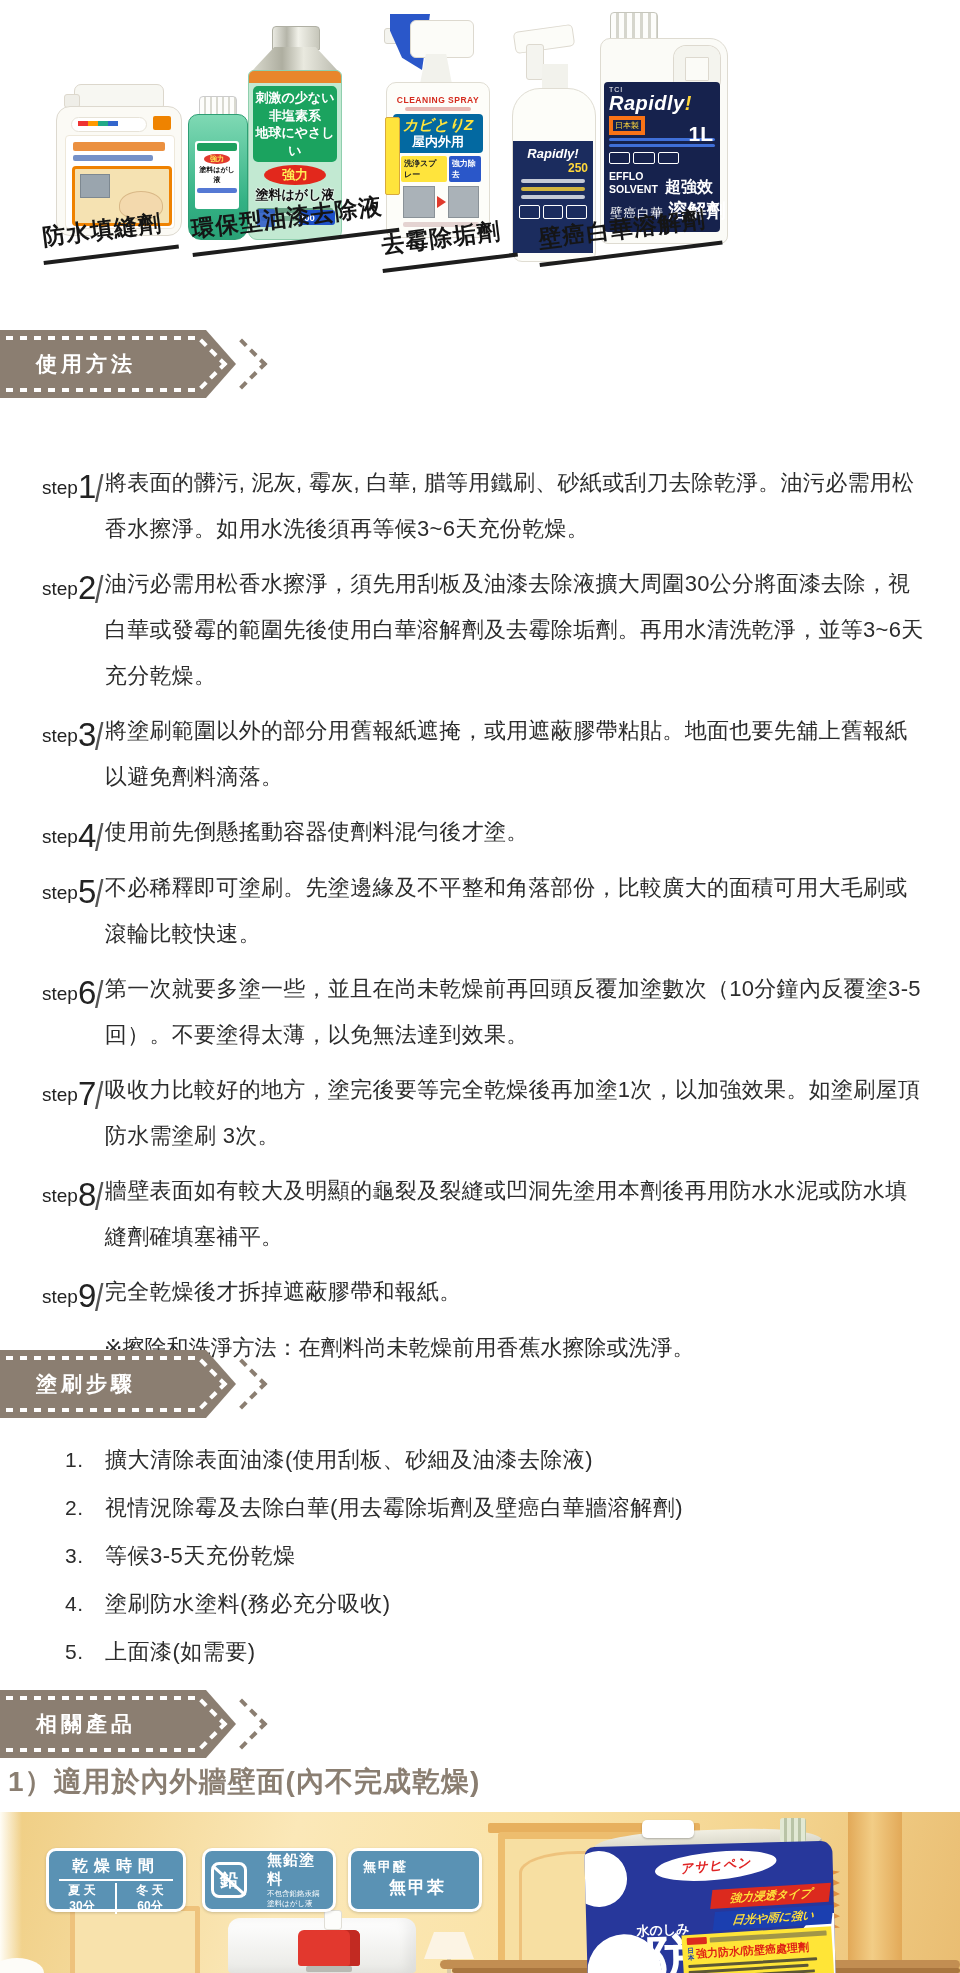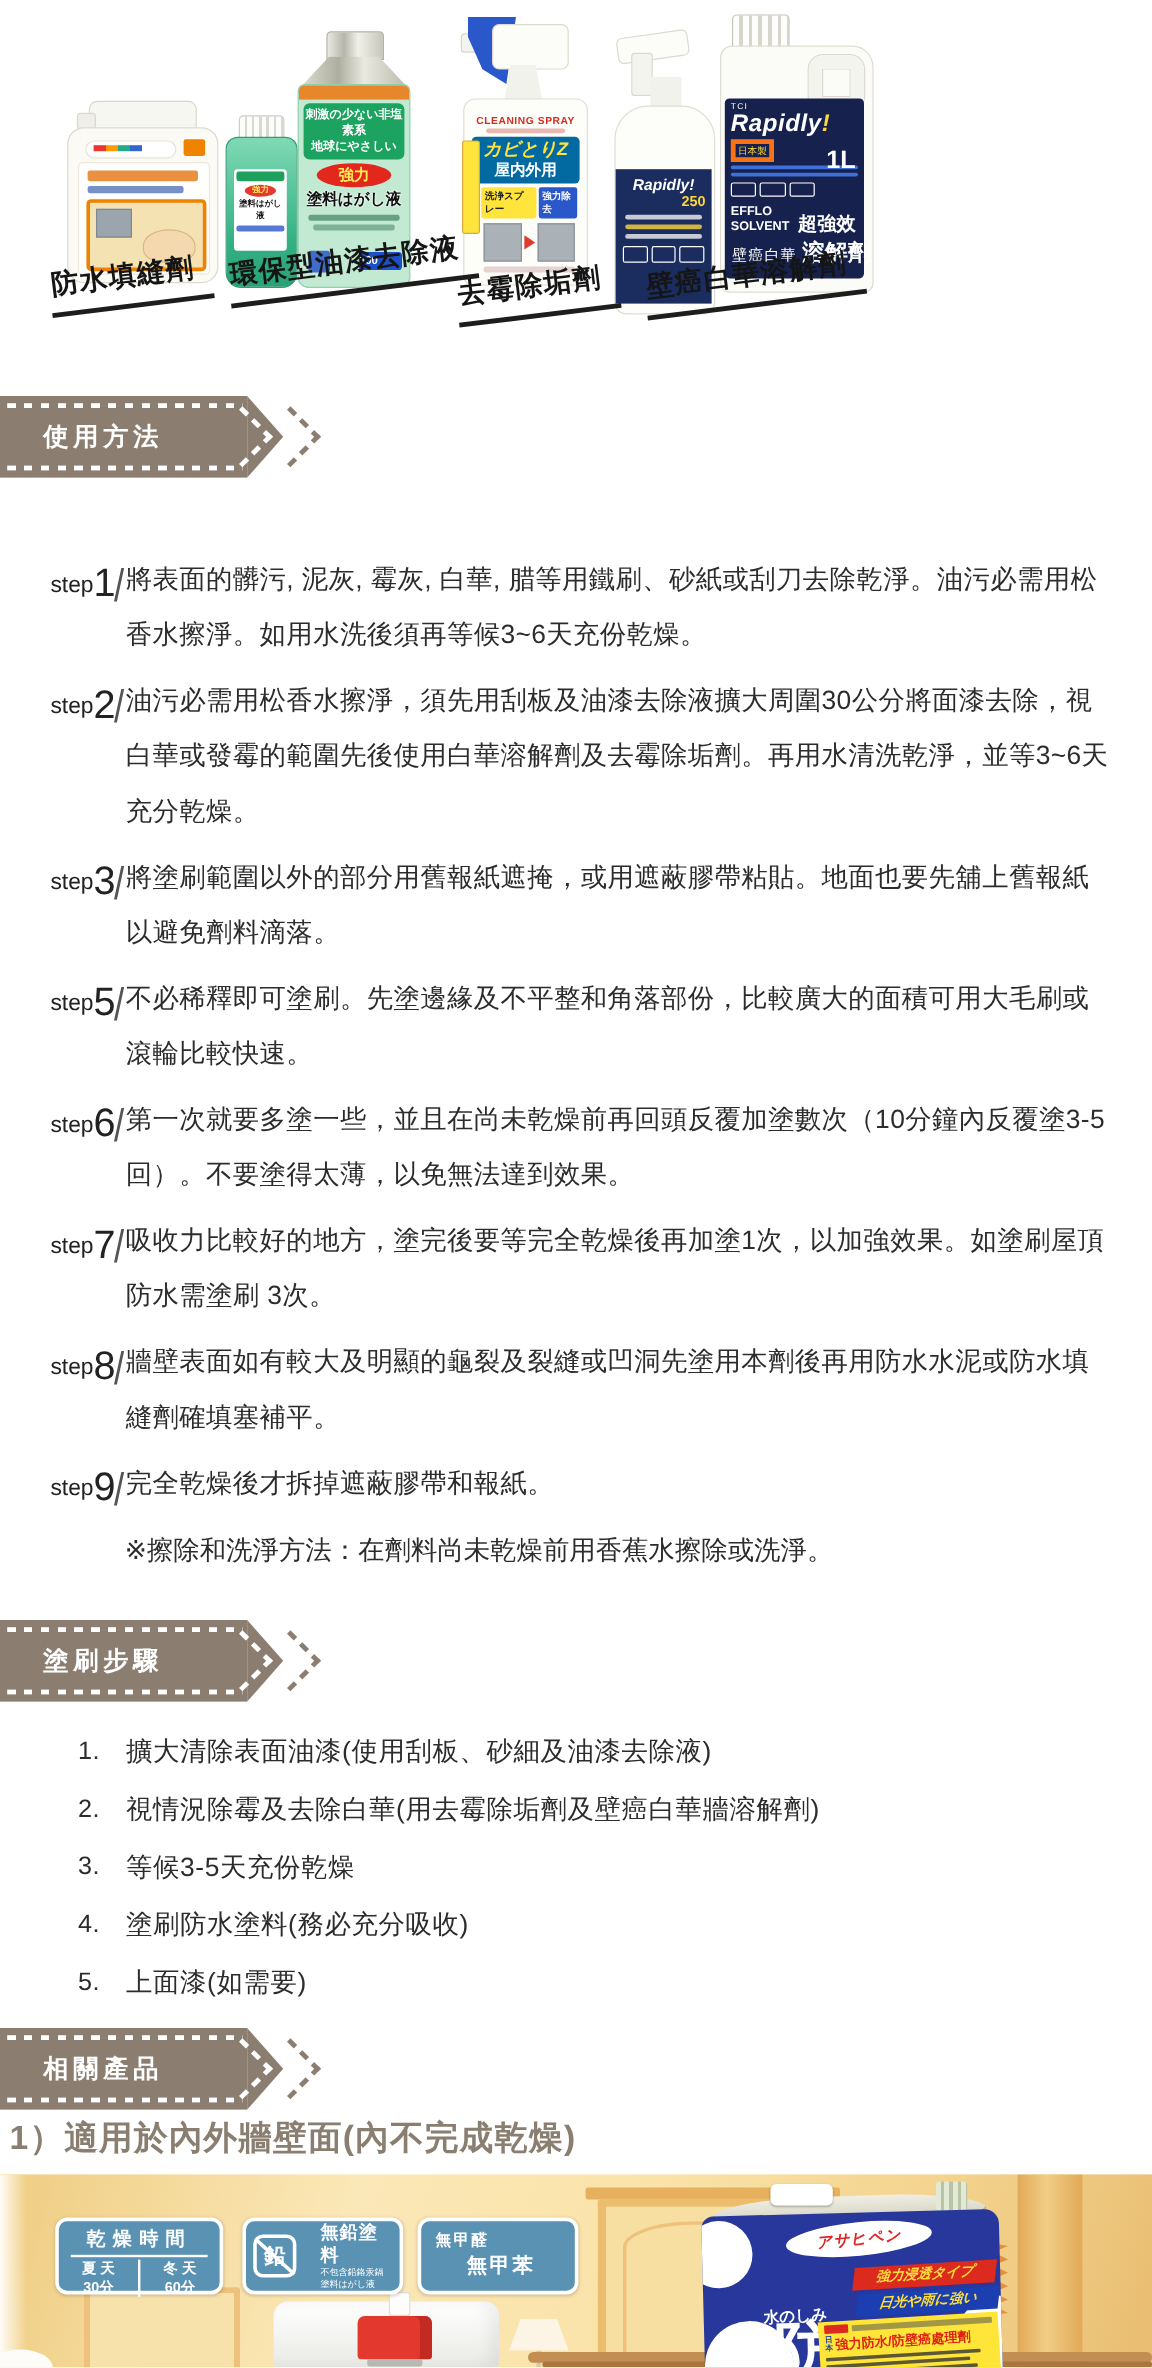--- a/index.html
+++ b/index.html
@@ -34,21 +34,21 @@
   .p2b .ml{position:absolute;left:6px;top:26px;width:44px;height:68px;background:#fff;border-radius:3px;padding:2px 2px;box-sizing:border-box;}
   .p2b .mlg{height:8px;background:#1ea05f;border-radius:2px;}
   .p2b .mlr{width:26px;height:10px;background:#e23a2e;border-radius:50%;margin:3px auto 1px;color:#ffec55;font-size:7px;font-weight:bold;text-align:center;line-height:10px;}
   .p2b .mlt{font-size:7px;font-weight:bold;color:#111;text-align:center;}
   .p2b .mlb{height:5px;background:#2a57c9;opacity:.8;margin-top:3px;border-radius:2px;}
   .p2c{position:absolute;left:248px;top:26px;width:94px;height:214px;}
   .p2c .cap{position:absolute;left:24px;top:0;width:46px;height:22px;border-radius:4px 4px 0 0;background:linear-gradient(90deg,#e9e9e1,#b5b5a9 30%,#f1f1e9 55%,#c6c6ba);border:1px solid #b0b0a4;}
   .p2c .shoulder{position:absolute;left:4px;top:21px;width:86px;height:24px;background:linear-gradient(90deg,#d9d9cd,#aeaea0 35%,#e9e9df 60%,#bcbcb0);clip-path:polygon(26% 0,74% 0,100% 100%,0 100%);}
   .p2c .cbody{position:absolute;left:0;top:44px;width:94px;height:170px;background:#c2e9d2;border:1px solid #8fcfae;border-radius:6px 6px 9px 9px;overflow:hidden;box-sizing:border-box;}
   .p2c .oband{height:12px;background:#e8862b;}
-  .p2c .gpanel{margin:3px 4px 0;background:#1ba35f;border-radius:5px;padding:3px 1px;color:#fff;font-size:10px;font-weight:bold;text-align:center;line-height:1.35;}
+  .p2c .gpanel{margin:3px 4px 0;background:#1ba35f;border-radius:5px;padding:3px 1px;color:#fff;font-size:13px;font-weight:bold;text-align:center;line-height:1.35;}
   .p2c .rbadge{width:62px;height:20px;margin:3px auto 1px;background:#e2281c;border-radius:50%;color:#ffee55;font-size:13px;font-weight:900;text-align:center;line-height:20px;}
   .p2c .ctitle{font-size:13px;font-weight:900;color:#101010;text-align:center;text-shadow:0 0 2px #fff,0 0 2px #fff;}
   .p2c .cb1{margin:4px 8px 0;height:5px;background:#2a6f4e;opacity:.6;border-radius:2px;}
   .p2c .cb2{margin:3px 12px 0;height:5px;background:#2a6f4e;opacity:.45;border-radius:2px;}
   .p2c .sizebadge{position:absolute;right:6px;bottom:14px;width:36px;height:15px;background:#1d50c8;border-radius:3px;color:#fff;font-size:9.5px;font-weight:bold;text-align:left;line-height:15px;}
   .p2c .sq{position:absolute;left:8px;bottom:12px;width:18px;height:18px;background:#2a57c9;border-radius:2px;opacity:.85;}
 
   
   .p3{position:absolute;left:384px;top:6px;width:108px;height:230px;}
   .p3 .nozzle{position:absolute;left:0;top:22px;width:30px;height:14px;background:#f4f4ef;border:1px solid #d8d5cb;border-radius:3px;}
@@ -347,20 +347,24 @@
     </div>
     <div class="step">
       <span class="step-label"><span class="sw">step</span><span class="sn">2</span><span class="ss">/</span></span>
       <p class="step-text">油污必需用松香水擦淨，須先用刮板及油漆去除液擴大周圍30公分將面漆去除，視白華或發霉的範圍先後使用白華溶解劑及去霉除垢劑。再用水清洗乾淨，並等3~6天充分乾燥。</p>
     </div>
     <div class="step">
       <span class="step-label"><span class="sw">step</span><span class="sn">3</span><span class="ss">/</span></span>
       <p class="step-text">將塗刷範圍以外的部分用舊報紙遮掩，或用遮蔽膠帶粘貼。地面也要先舖上舊報紙以避免劑料滴落。</p>
     </div>
     <div class="step">
+      <span class="step-label"><span class="sw">step</span><span class="sn">4</span><span class="ss">/</span></span>
+      <p class="step-text">使用前先倒懸搖動容器使劑料混勻後才塗。</p>
+    </div>
+    <div class="step">
       <span class="step-label"><span class="sw">step</span><span class="sn">5</span><span class="ss">/</span></span>
       <p class="step-text">不必稀釋即可塗刷。先塗邊緣及不平整和角落部份，比較廣大的面積可用大毛刷或滾輪比較快速。</p>
     </div>
     <div class="step">
       <span class="step-label"><span class="sw">step</span><span class="sn">6</span><span class="ss">/</span></span>
       <p class="step-text">第一次就要多塗一些，並且在尚未乾燥前再回頭反覆加塗數次（10分鐘內反覆塗3-5回）。不要塗得太薄，以免無法達到效果。</p>
     </div>
     <div class="step">
       <span class="step-label"><span class="sw">step</span><span class="sn">7</span><span class="ss">/</span></span>
       <p class="step-text">吸收力比較好的地方，塗完後要等完全乾燥後再加塗1次，以加強效果。如塗刷屋頂防水需塗刷 3次。</p>

